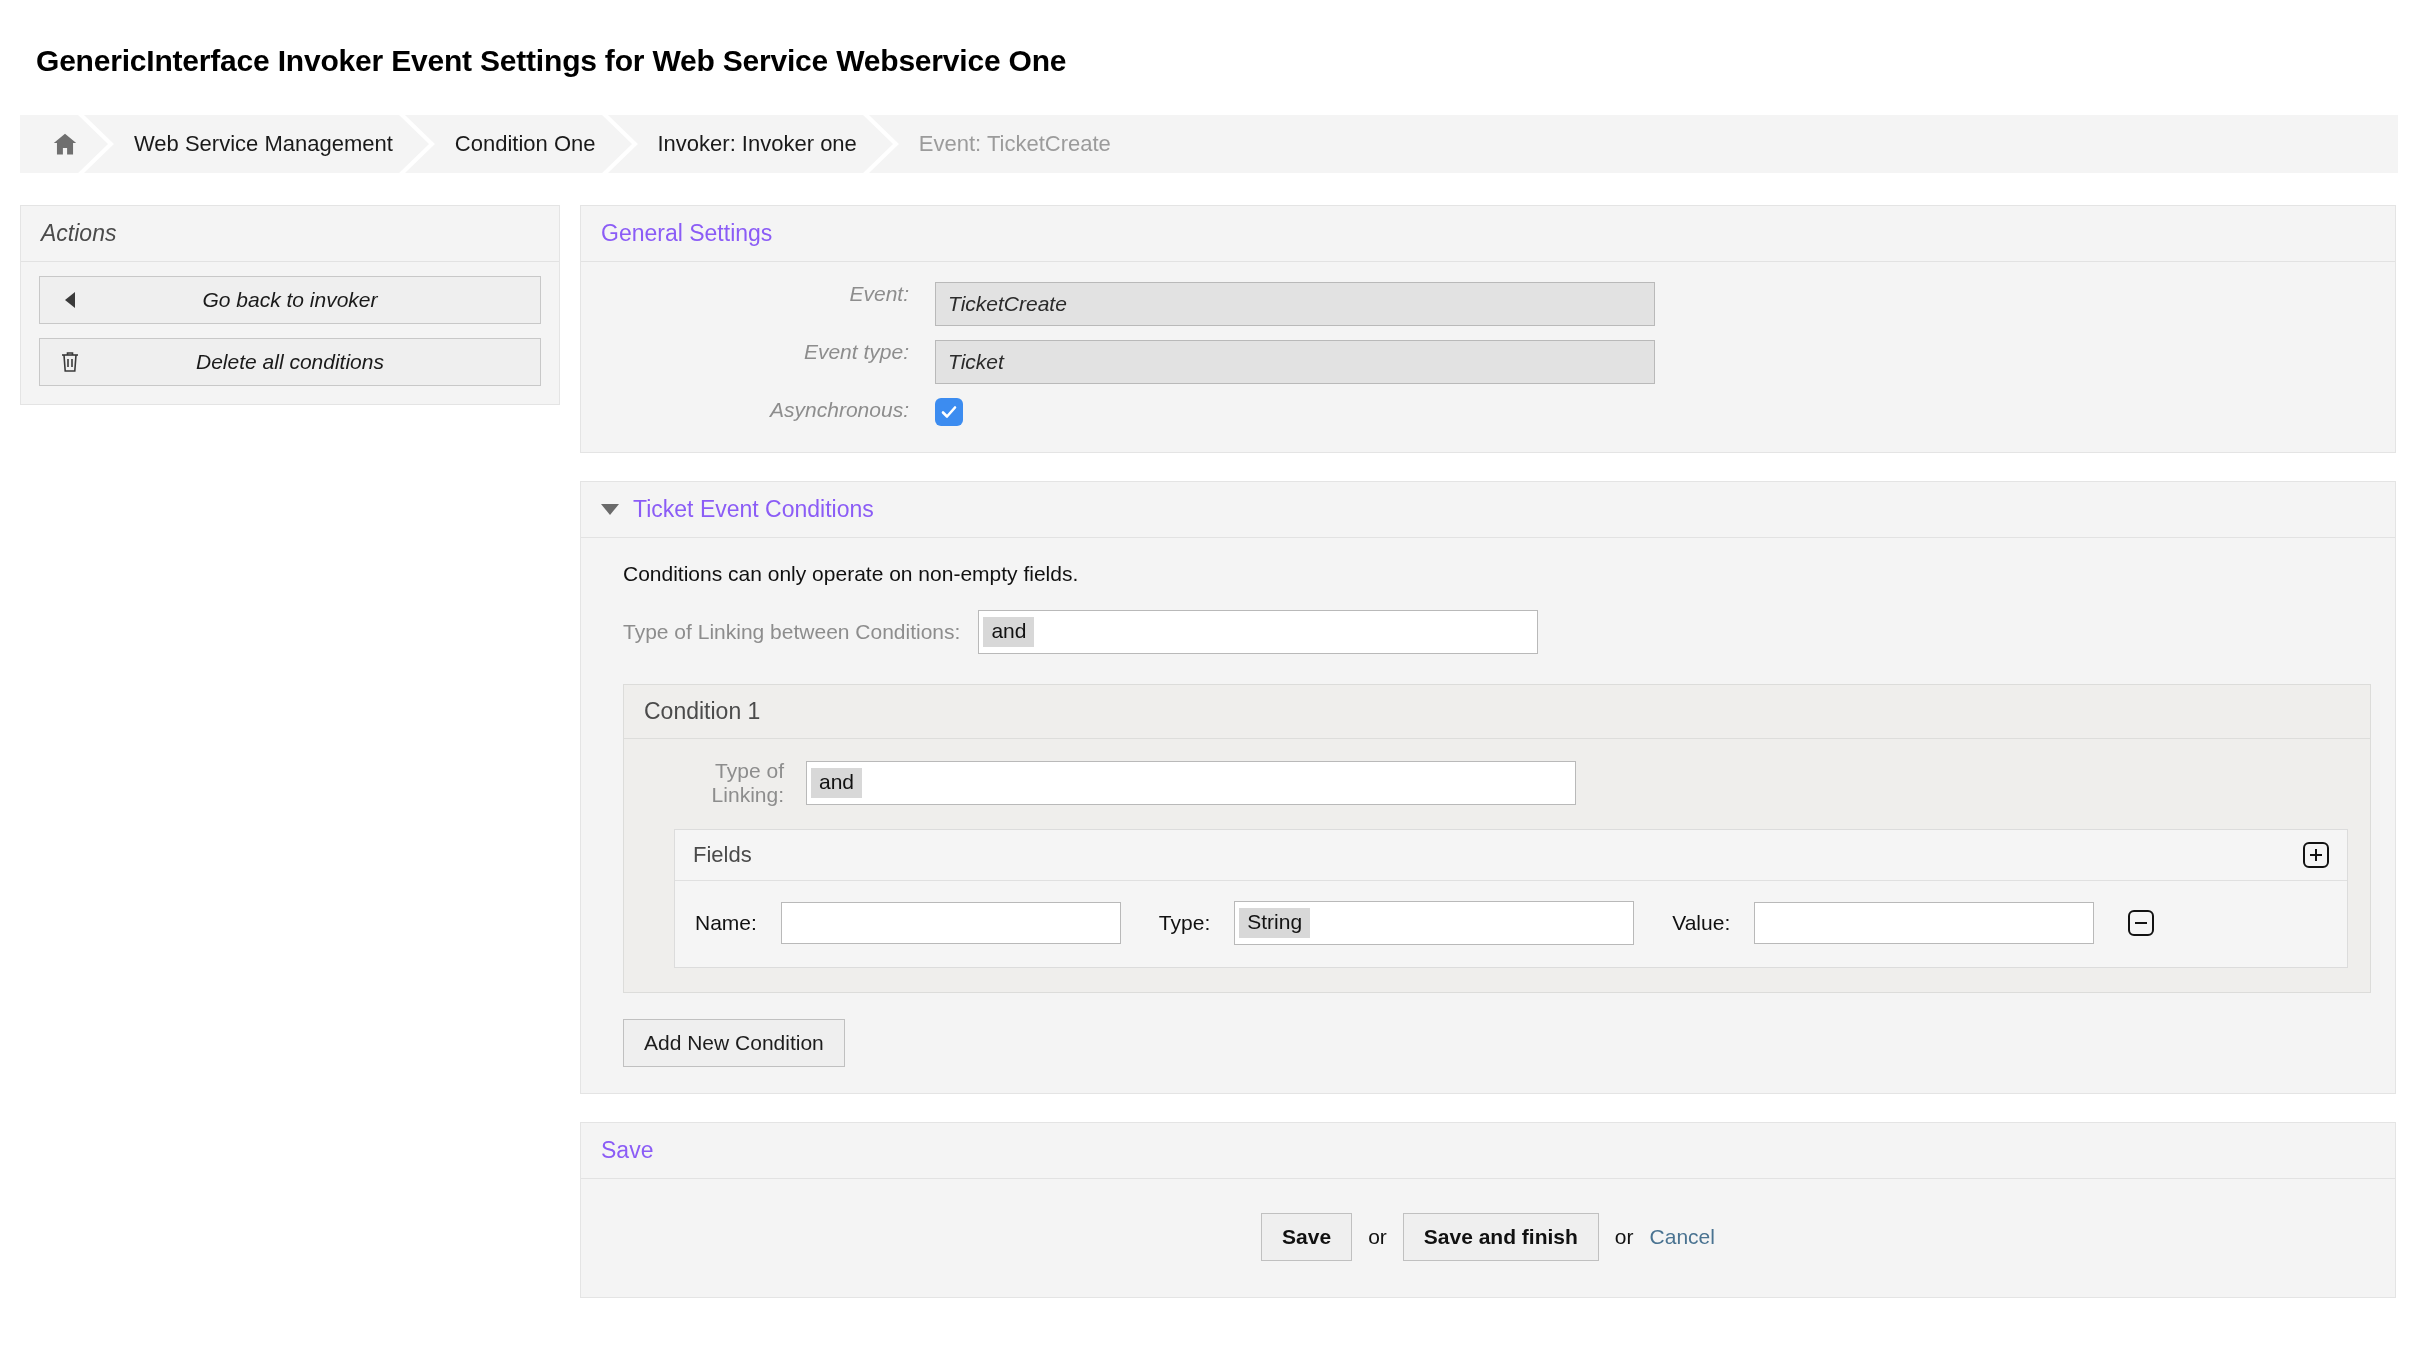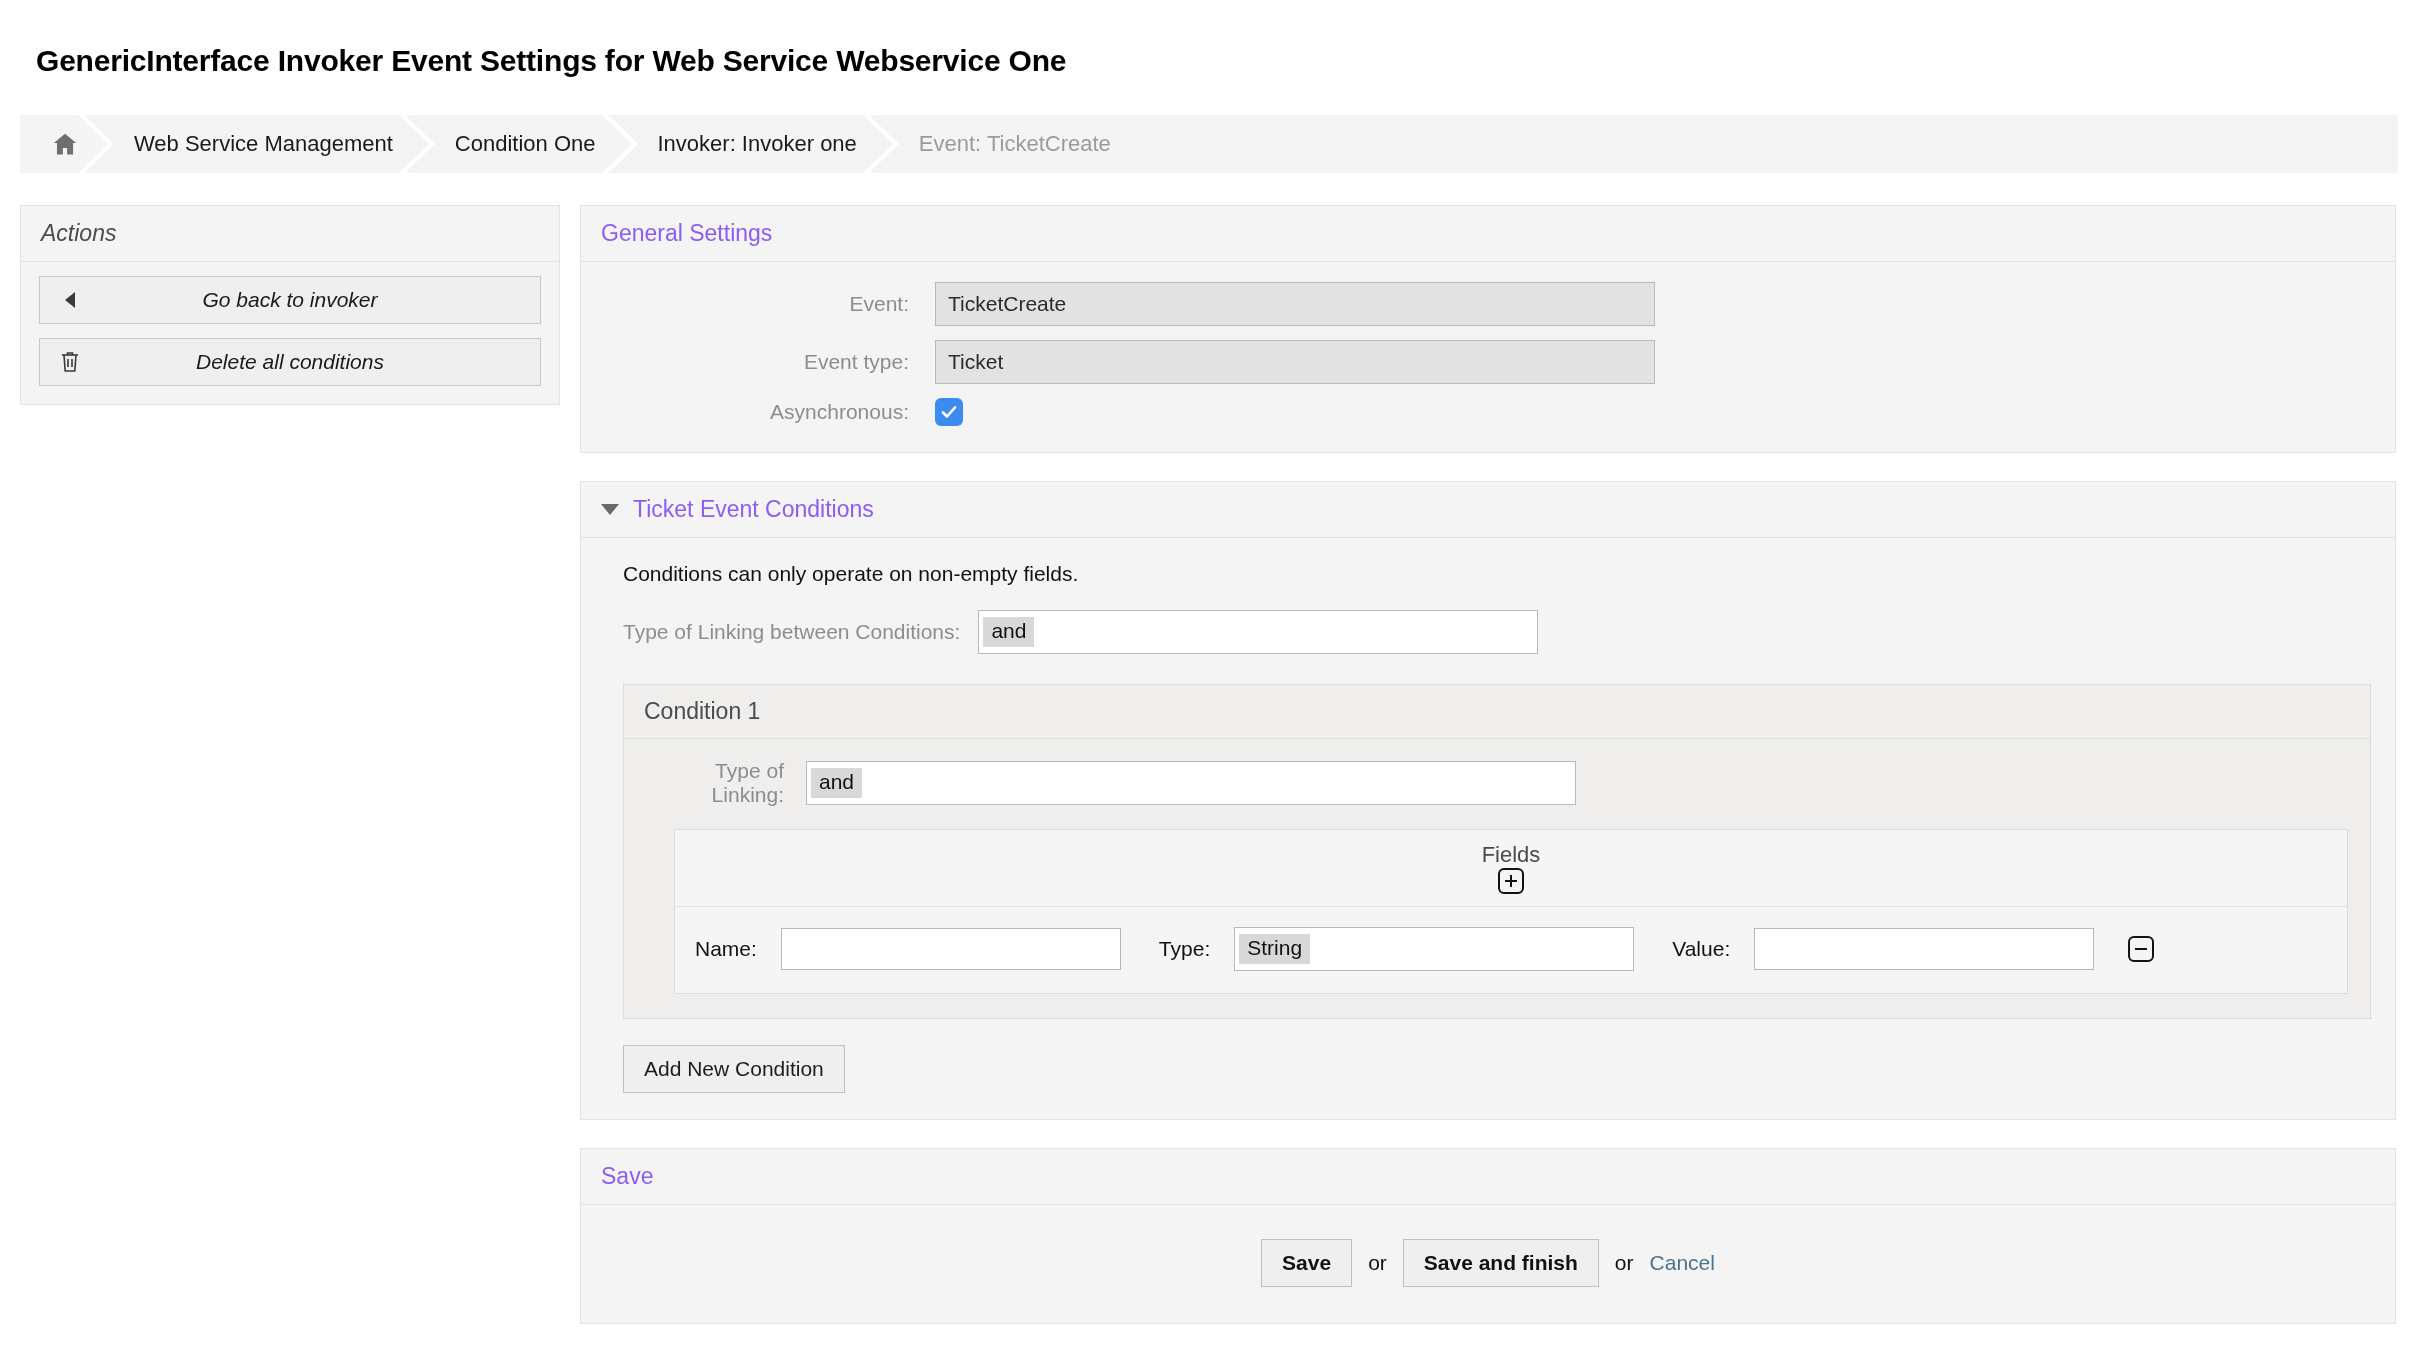--- a/index.html
+++ b/index.html
@@ -93,21 +93,21 @@
   .w-head .tri {
     width: 0; height: 0;
     border-left: 9px solid transparent;
     border-right: 9px solid transparent;
     border-top: 11px solid #6a6a6a;
     margin-right: 2px;
   }
   .w-body { padding: 20px 24px 26px 24px; }
 
   
-  .frow { display: flex; align-items: center; margin-bottom: 14px; }
+  .frow { display: flex; align-items: flex-start; margin-bottom: 14px; font-style: italic; }
   .frow:last-child { margin-bottom: 0; }
   .flabel {
     width: 330px; text-align: right; padding-right: 26px;
     font-size: 21px; color: #8d8d8d;
   }
   .input-disabled {
     width: 720px; height: 44px;
     background: #e2e2e2;
     border: 1px solid #b9b9b9;
     display: flex; align-items: center;
@@ -166,21 +166,20 @@
   .fields {
     margin: 22px 0 0 28px;
     background: #f5f5f5;
     border: 1px solid #dcdcdc;
   }
   .fields-head {
     display: flex; align-items: center; justify-content: space-between;
     font-size: 22px; color: #4b4b4b;
     padding: 12px 18px;
     border-bottom: 1px solid #e0e0e0;
-    flex-direction: column;
   }
   .sq-icon {
     width: 26px; height: 26px;
     border: 2px solid #121212; border-radius: 6px;
     display: flex; align-items: center; justify-content: center;
     cursor: pointer; background: transparent;
   }
   .sq-icon svg { display: block; }
   .fields-body {
     display: flex; align-items: center; gap: 12px;

